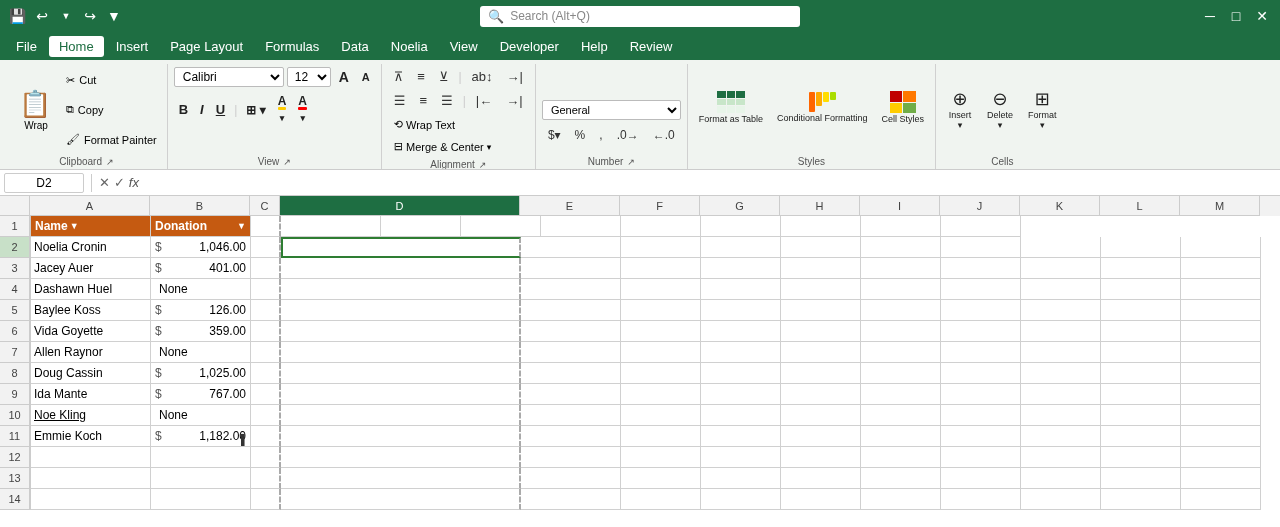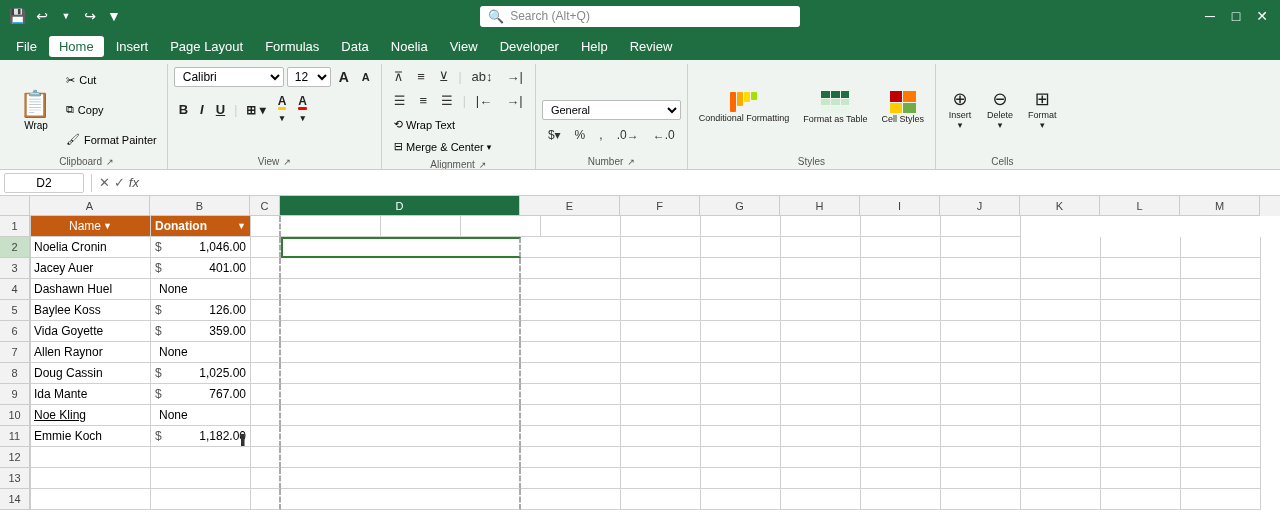--- a/index.html
+++ b/index.html
@@ -498,41 +498,41 @@
     </div>
     <div class="ribbon-group-label">
       <span>Number</span>
       <span class="expand-icon">↗</span>
     </div>
   </div>
 
   <div class="ribbon-group styles-group" style="min-width:180px; flex-direction:column;">
     <div class="ribbon-group-content" style="gap:4px; align-items:center; flex:1;">
       <div class="style-btn">
-        <div class="cond-icon">
-          <div class="cond-bar" style="height:20px; background:#ff6600;"></div>
-          <div class="cond-bar" style="height:14px; background:#ffaa00;"></div>
-          <div class="cond-bar" style="height:10px; background:#ffdd00;"></div>
-          <div class="cond-bar" style="height:8px; background:#aadd00;"></div>
-        </div>
-        <span style="font-size:9px; text-align:center; line-height:1.1;">Conditional Formatting</span>
-      </div>
-      <div class="style-btn">
         <div style="display:grid; grid-template-columns:1fr 1fr 1fr; gap:1px; margin-bottom:2px; width:28px; height:22px;">
           <div style="background:#1e6e42;"></div>
             <div style="background:#1e6e42;"></div>
             <div style="background:#1e6e42;"></div>
           <div style="background:#c8e6c9;"></div>
             <div style="background:#c8e6c9;"></div>
             <div style="background:#c8e6c9;"></div>
           <div style="background:#e8f5e9;"></div>
             <div style="background:#e8f5e9;"></div>
             <div style="background:#e8f5e9;"></div>
         </div>
         <span style="font-size:9px; text-align:center; line-height:1.1;">Format as Table</span>
+      </div>
+      <div class="style-btn">
+        <div class="cond-icon">
+          <div class="cond-bar" style="height:20px; background:#ff6600;"></div>
+          <div class="cond-bar" style="height:14px; background:#ffaa00;"></div>
+          <div class="cond-bar" style="height:10px; background:#ffdd00;"></div>
+          <div class="cond-bar" style="height:8px; background:#aadd00;"></div>
+        </div>
+        <span style="font-size:9px; text-align:center; line-height:1.1;">Conditional Formatting</span>
       </div>
       <div class="style-btn">
         <div style="display:grid; grid-template-columns:1fr 1fr; gap:1px; margin-bottom:2px; width:26px; height:22px;">
           <div style="background:#c00000;"></div>
             <div style="background:#ff7800;"></div>
           <div style="background:#ffcc00;"></div>
             <div style="background:#70ad47;"></div>
         </div>
         <span style="font-size:9px; text-align:center; line-height:1.1;">Cell Styles</span>
       </div>
@@ -612,21 +612,21 @@
       <div class="row-header" style="width:30px;">10</div>
       <div class="row-header" style="width:30px;">11</div>
       <div class="row-header" style="width:30px;">12</div>
       <div class="row-header" style="width:30px;">13</div>
       <div class="row-header" style="width:30px;">14</div>
     </div>
 
     <div style="display:flex; flex-direction:column;">
 
       <div class="grid-row">
-        <div class="cell name-header" style="width:120px; background:#c55a11; color:white; font-weight:normal; justify-content:center; padding:0 4px;">
+        <div class="cell name-header" style="width:120px; background:#c55a11; color:white; font-weight:bold; justify-content:flex-start; padding:0 4px;">
           <span>Name</span>
           <span class="filter-arrow">▼</span>
         </div>
         <div class="cell donation-header" style="width:100px; background:#c55a11; color:white; font-weight:bold;">
           <span>Donation</span>
           <span class="filter-arrow">▼</span>
         </div>
         <div class="cell" style="width:30px; border-right:2px dashed #aaa;"></div>
         <div class="cell" style="width:100px;"></div>
         <div class="cell" style="width:80px;"></div>

